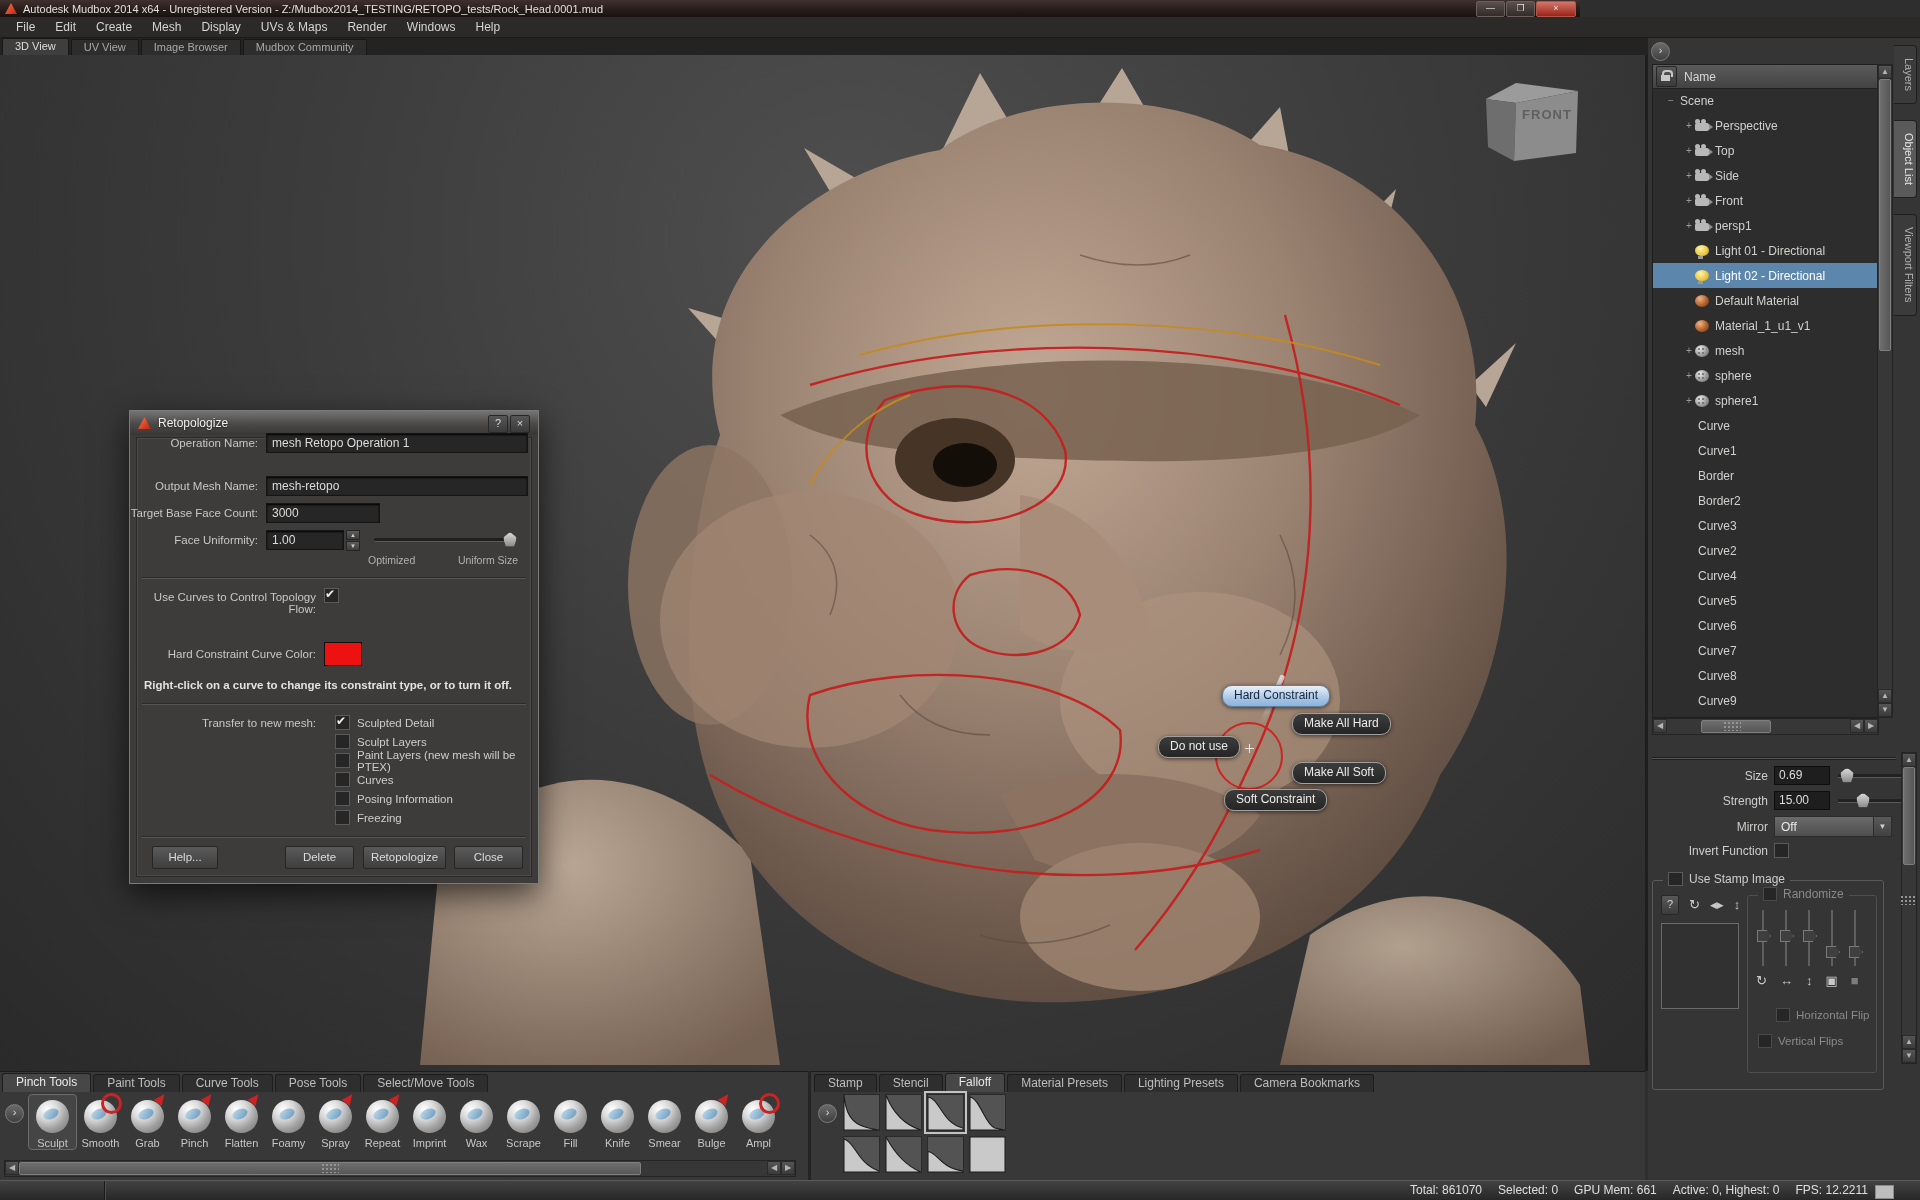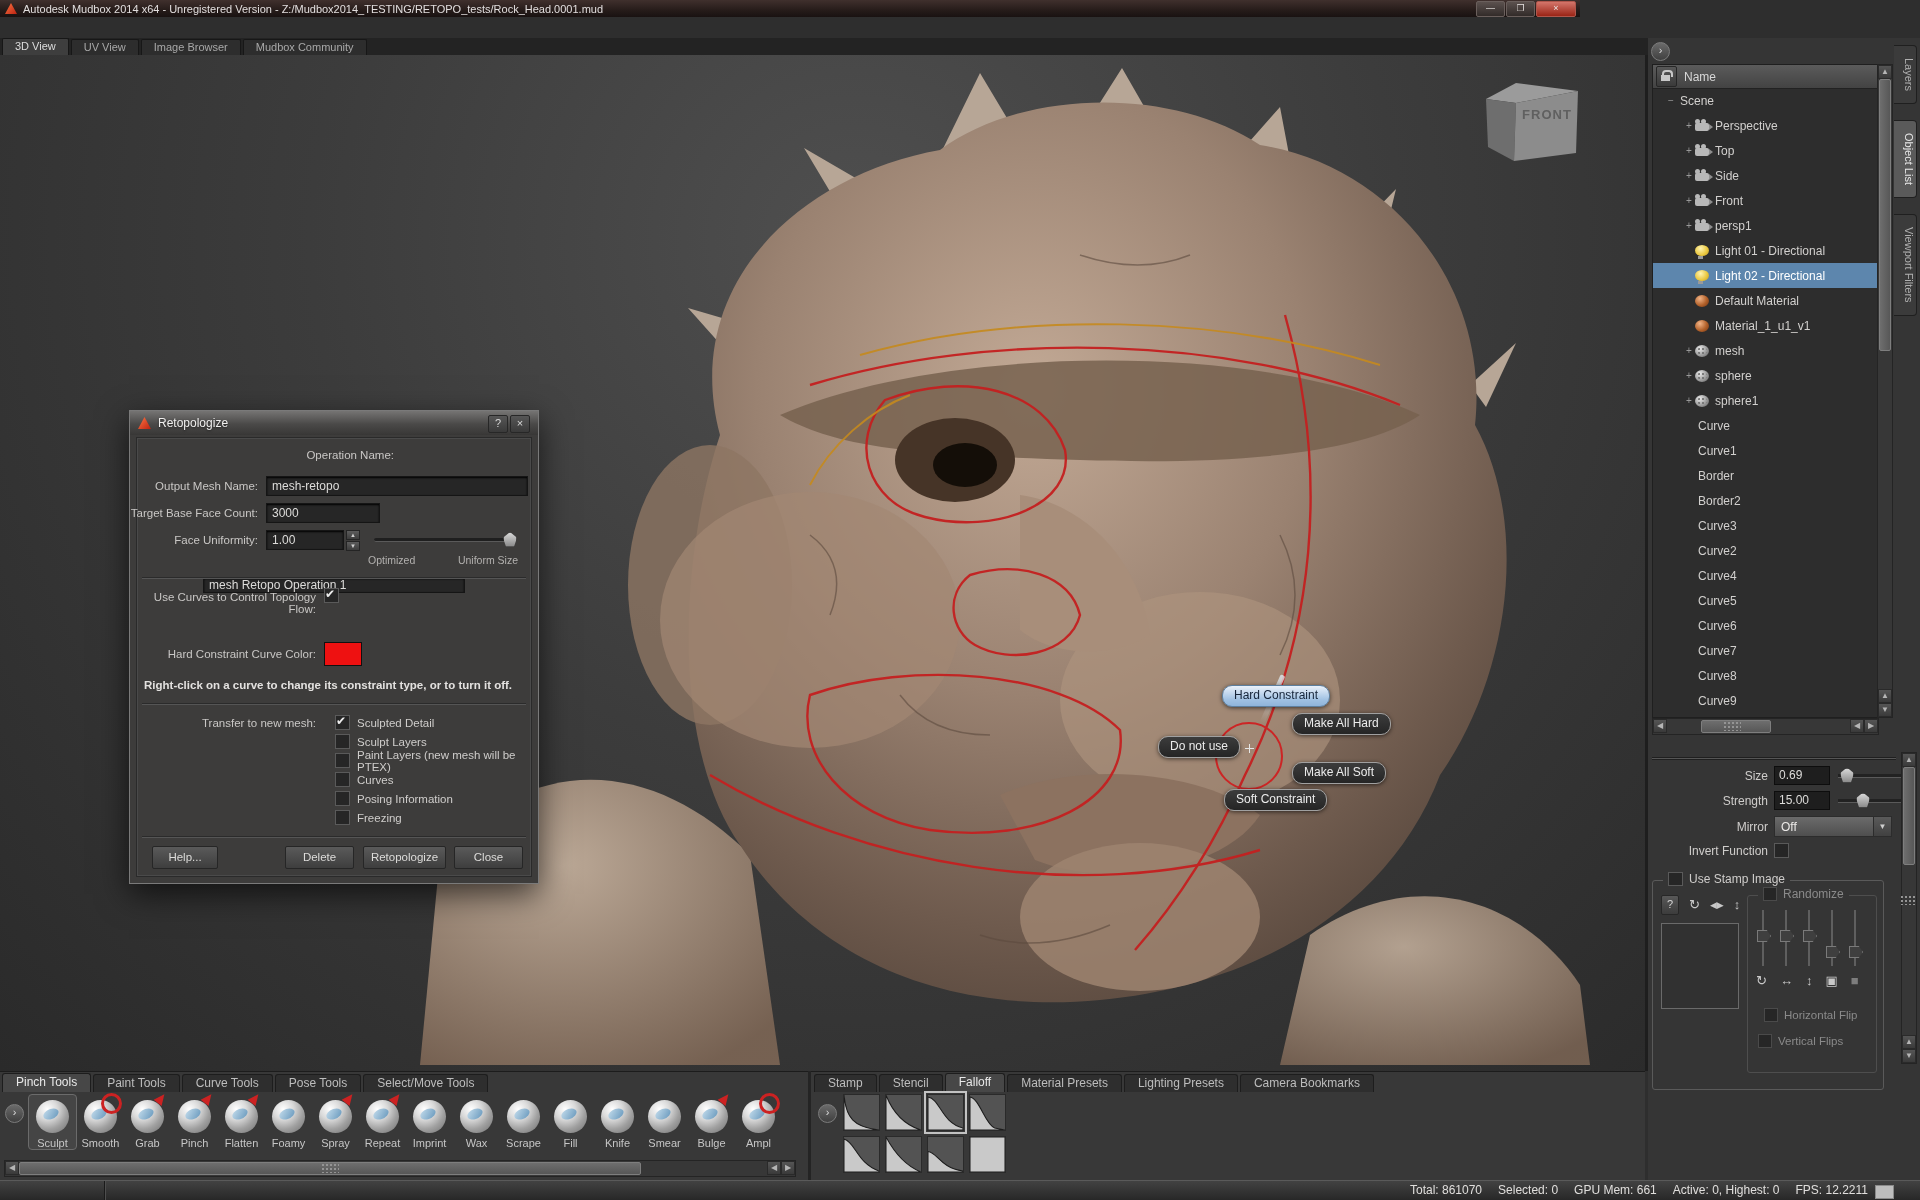--- a/index.html
+++ b/index.html
@@ -199,20 +199,32 @@
   <div class="titlebar">
     <span class="app-logo"></span>
     <span class="win-title">Autodesk Mudbox 2014 x64 - Unregistered Version - Z:/Mudbox2014_TESTING/RETOPO_tests/Rock_Head.0001.mud</span>
     <div class="win-controls">
       <div class="win-btn">—</div>
       <div class="win-btn">❐</div>
       <div class="win-btn close">×</div>
     </div>
   </div>
 
+  <div class="menubar">
+
+  <span class="menu-item">File</span>
+      <span class="menu-item">Edit</span>
+      <span class="menu-item">Create</span>
+      <span class="menu-item">Mesh</span>
+      <span class="menu-item">Display</span>
+      <span class="menu-item">UVs &amp; Maps</span>
+      <span class="menu-item">Render</span>
+      <span class="menu-item">Windows</span>
+      <span class="menu-item">Help</span>
+    </div>
 
   <div class="viewtabs">
 
   <span class="viewtab active">3D View</span>
       <span class="viewtab">UV View</span>
       <span class="viewtab">Image Browser</span>
       <span class="viewtab">Mudbox Community</span>
     </div>
 
   <div class="viewport">
@@ -278,21 +290,21 @@
 
   <div class="dialog">
     <div class="dlg-titlebar">
       <span class="dlg-logo"></span>
       <span class="dlg-title">Retopologize</span>
       <div class="dlg-tbtn dlg-help">?</div>
       <div class="dlg-tbtn dlg-close">×</div>
     </div>
     <div class="dlg-inner"></div>
 
-    <div class="dlg-row" style="top:38px;flex-direction:column;">
+    <div class="dlg-row" style="top:22px;">
       <span class="dlg-label">Operation Name:</span>
       <input class="dlg-input" style="width: 250px;" value="mesh Retopo Operation 1">
     </div>
     <div class="dlg-row" style="top:65px;">
       <span class="dlg-label">Output Mesh Name:</span>
       <input class="dlg-input" style="width: 250px;" value="mesh-retopo">
     </div>
     <div class="dlg-row" style="top:92px;">
       <span class="dlg-label">Target Base Face Count:</span>
       <input class="dlg-input" style="width: 102px;" value="3000">
@@ -608,21 +620,21 @@
         <span class="vhandle" style="left:78px;top:50px;"></span>
         <span class="vhandle" style="left:101px;top:50px;"></span>
       </div>
       <div style="position:absolute;left:8px;top:76px;display:flex;gap:13px;align-items:center;">
         <span class="icon-glyph">↻</span>
         <span class="icon-glyph">↔</span>
         <span class="icon-glyph">↕</span>
         <span class="icon-glyph">▣</span>
         <span class="icon-glyph grayed">■</span>
       </div>
-      <div class="rnd-row" style="left:16px;top:112px;">
+      <div class="rnd-row" style="left:28px;top:112px;">
         <span class="rnd-cb"></span>
         <span>Horizontal Flip</span>
       </div>
       <div class="rnd-row" style="left:10px;top:138px;">
         <span class="rnd-cb"></span>
         <span>Vertical Flips</span>
       </div>
     </div>
   </div>
 

